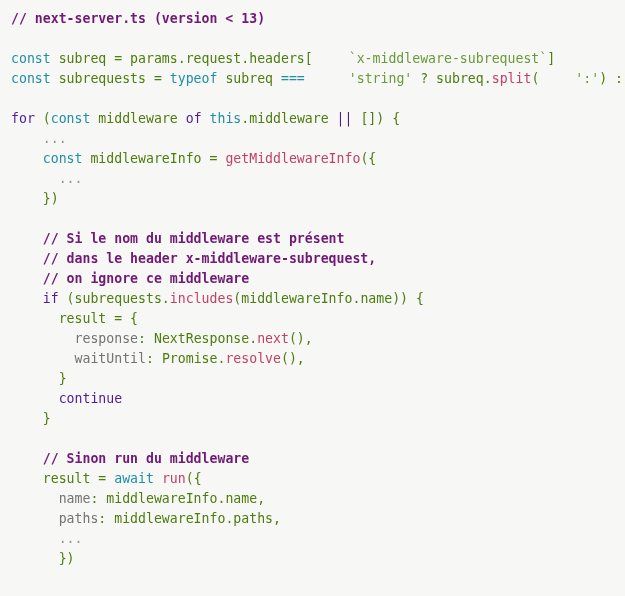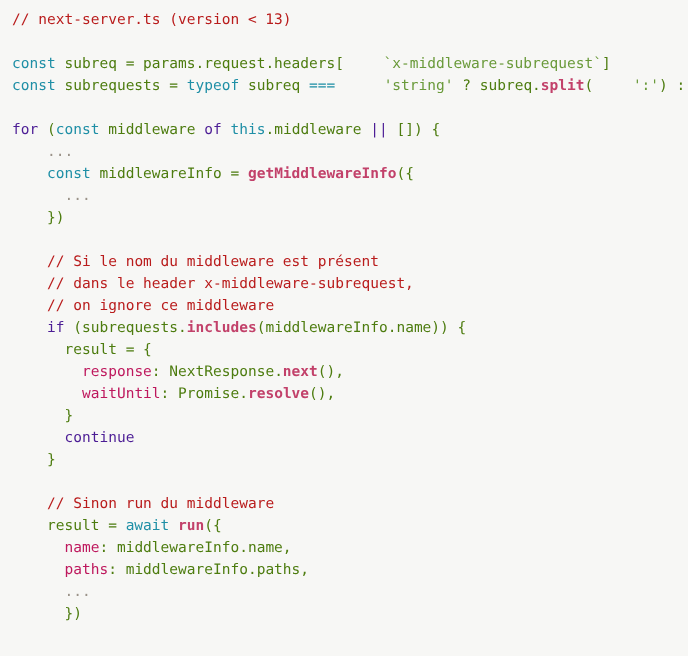--- a/index.html
+++ b/index.html
@@ -23,26 +23,26 @@
   .code-line {
     font-family: "DejaVu Sans Mono", "Liberation Mono", monospace;
     font-size: 13.2px;
     line-height: 20px;
     height: 20px;
     white-space: pre;
     color: #3d3d3d;
     letter-spacing: 0px;
   }
   
-  .tok-comment   { color: #b91c1c; }
+  .tok-comment   { color: #701a75; font-weight: bold; }
   .tok-keyword   { color: #1f8fa6; }   
   .tok-control   { color: #4c1d95; }   
-  .tok-func      { color: #c2416a; font-weight: bold; }   
+  .tok-func      { color: #c2416a; }   
   .tok-string    { color: #6a9a3a; margin-left: 36px; }   
-  .tok-key       { color: #be185d; }   
+  .tok-key       { color: #737373; }   
   .tok-plain     { color: #4d7c0f; }
   .tok-ellipsis  { color: #9a9288; }
 </style>
 </head>
 <body>
 
 <div id="code-block">
   <pre id="code-lines" style="margin:0;"><div class="code-line" id="line-1"><span class="tok-comment">// next-server.ts (version &lt; 13)</span></div><div class="code-line" id="line-2">&nbsp;</div><div class="code-line" id="line-3"><span class="tok-keyword">const</span><span class="tok-plain"> subreq = params.request.headers[</span><span class="tok-string">`x-middleware-subrequest`</span><span class="tok-plain">]</span></div><div class="code-line" id="line-4"><span class="tok-keyword">const</span><span class="tok-plain"> subrequests = </span><span class="tok-keyword">typeof</span><span class="tok-plain"> subreq </span><span class="tok-keyword">===</span><span class="tok-plain"> </span><span class="tok-string">'string'</span><span class="tok-plain"> ? subreq.</span><span class="tok-func">split</span><span class="tok-plain">(</span><span class="tok-string">':'</span><span class="tok-plain">) : []</span></div><div class="code-line" id="line-5">&nbsp;</div><div class="code-line" id="line-6"><span class="tok-control">for</span><span class="tok-plain"> (</span><span class="tok-keyword">const</span><span class="tok-plain"> middleware </span><span class="tok-control">of</span><span class="tok-plain"> </span><span class="tok-keyword">this</span><span class="tok-plain">.middleware </span><span class="tok-control">||</span><span class="tok-plain"> []) {</span></div><div class="code-line" id="line-7"><span class="tok-plain">    </span><span class="tok-ellipsis">...</span></div><div class="code-line" id="line-8"><span class="tok-plain">    </span><span class="tok-keyword">const</span><span class="tok-plain"> middlewareInfo = </span><span class="tok-func">getMiddlewareInfo</span><span class="tok-plain">({</span></div><div class="code-line" id="line-9"><span class="tok-plain">      </span><span class="tok-ellipsis">...</span></div><div class="code-line" id="line-10"><span class="tok-plain">    })</span></div><div class="code-line" id="line-11">&nbsp;</div><div class="code-line" id="line-12"><span class="tok-plain">    </span><span class="tok-comment">// Si le nom du middleware est présent</span></div><div class="code-line" id="line-13"><span class="tok-plain">    </span><span class="tok-comment">// dans le header x-middleware-subrequest,</span></div><div class="code-line" id="line-14"><span class="tok-plain">    </span><span class="tok-comment">// on ignore ce middleware</span></div><div class="code-line" id="line-15"><span class="tok-plain">    </span><span class="tok-control">if</span><span class="tok-plain"> (subrequests.</span><span class="tok-func">includes</span><span class="tok-plain">(middlewareInfo.name)) {</span></div><div class="code-line" id="line-16"><span class="tok-plain">      result = {</span></div><div class="code-line" id="line-17"><span class="tok-plain">        </span><span class="tok-key">response</span><span class="tok-plain">: NextResponse.</span><span class="tok-func">next</span><span class="tok-plain">(),</span></div><div class="code-line" id="line-18"><span class="tok-plain">        </span><span class="tok-key">waitUntil</span><span class="tok-plain">: Promise.</span><span class="tok-func">resolve</span><span class="tok-plain">(),</span></div><div class="code-line" id="line-19"><span class="tok-plain">      }</span></div><div class="code-line" id="line-20"><span class="tok-plain">      </span><span class="tok-control">continue</span></div><div class="code-line" id="line-21"><span class="tok-plain">    }</span></div><div class="code-line" id="line-22">&nbsp;</div><div class="code-line" id="line-23"><span class="tok-plain">    </span><span class="tok-comment">// Sinon run du middleware</span></div><div class="code-line" id="line-24"><span class="tok-plain">    result = </span><span class="tok-keyword">await</span><span class="tok-plain"> </span><span class="tok-func">run</span><span class="tok-plain">({</span></div><div class="code-line" id="line-25"><span class="tok-plain">      </span><span class="tok-key">name</span><span class="tok-plain">: middlewareInfo.name,</span></div><div class="code-line" id="line-26"><span class="tok-plain">      </span><span class="tok-key">paths</span><span class="tok-plain">: middlewareInfo.paths,</span></div><div class="code-line" id="line-27"><span class="tok-plain">      </span><span class="tok-ellipsis">...</span></div><div class="code-line" id="line-28"><span class="tok-plain">      })</span></div></pre>
 </div>
 

